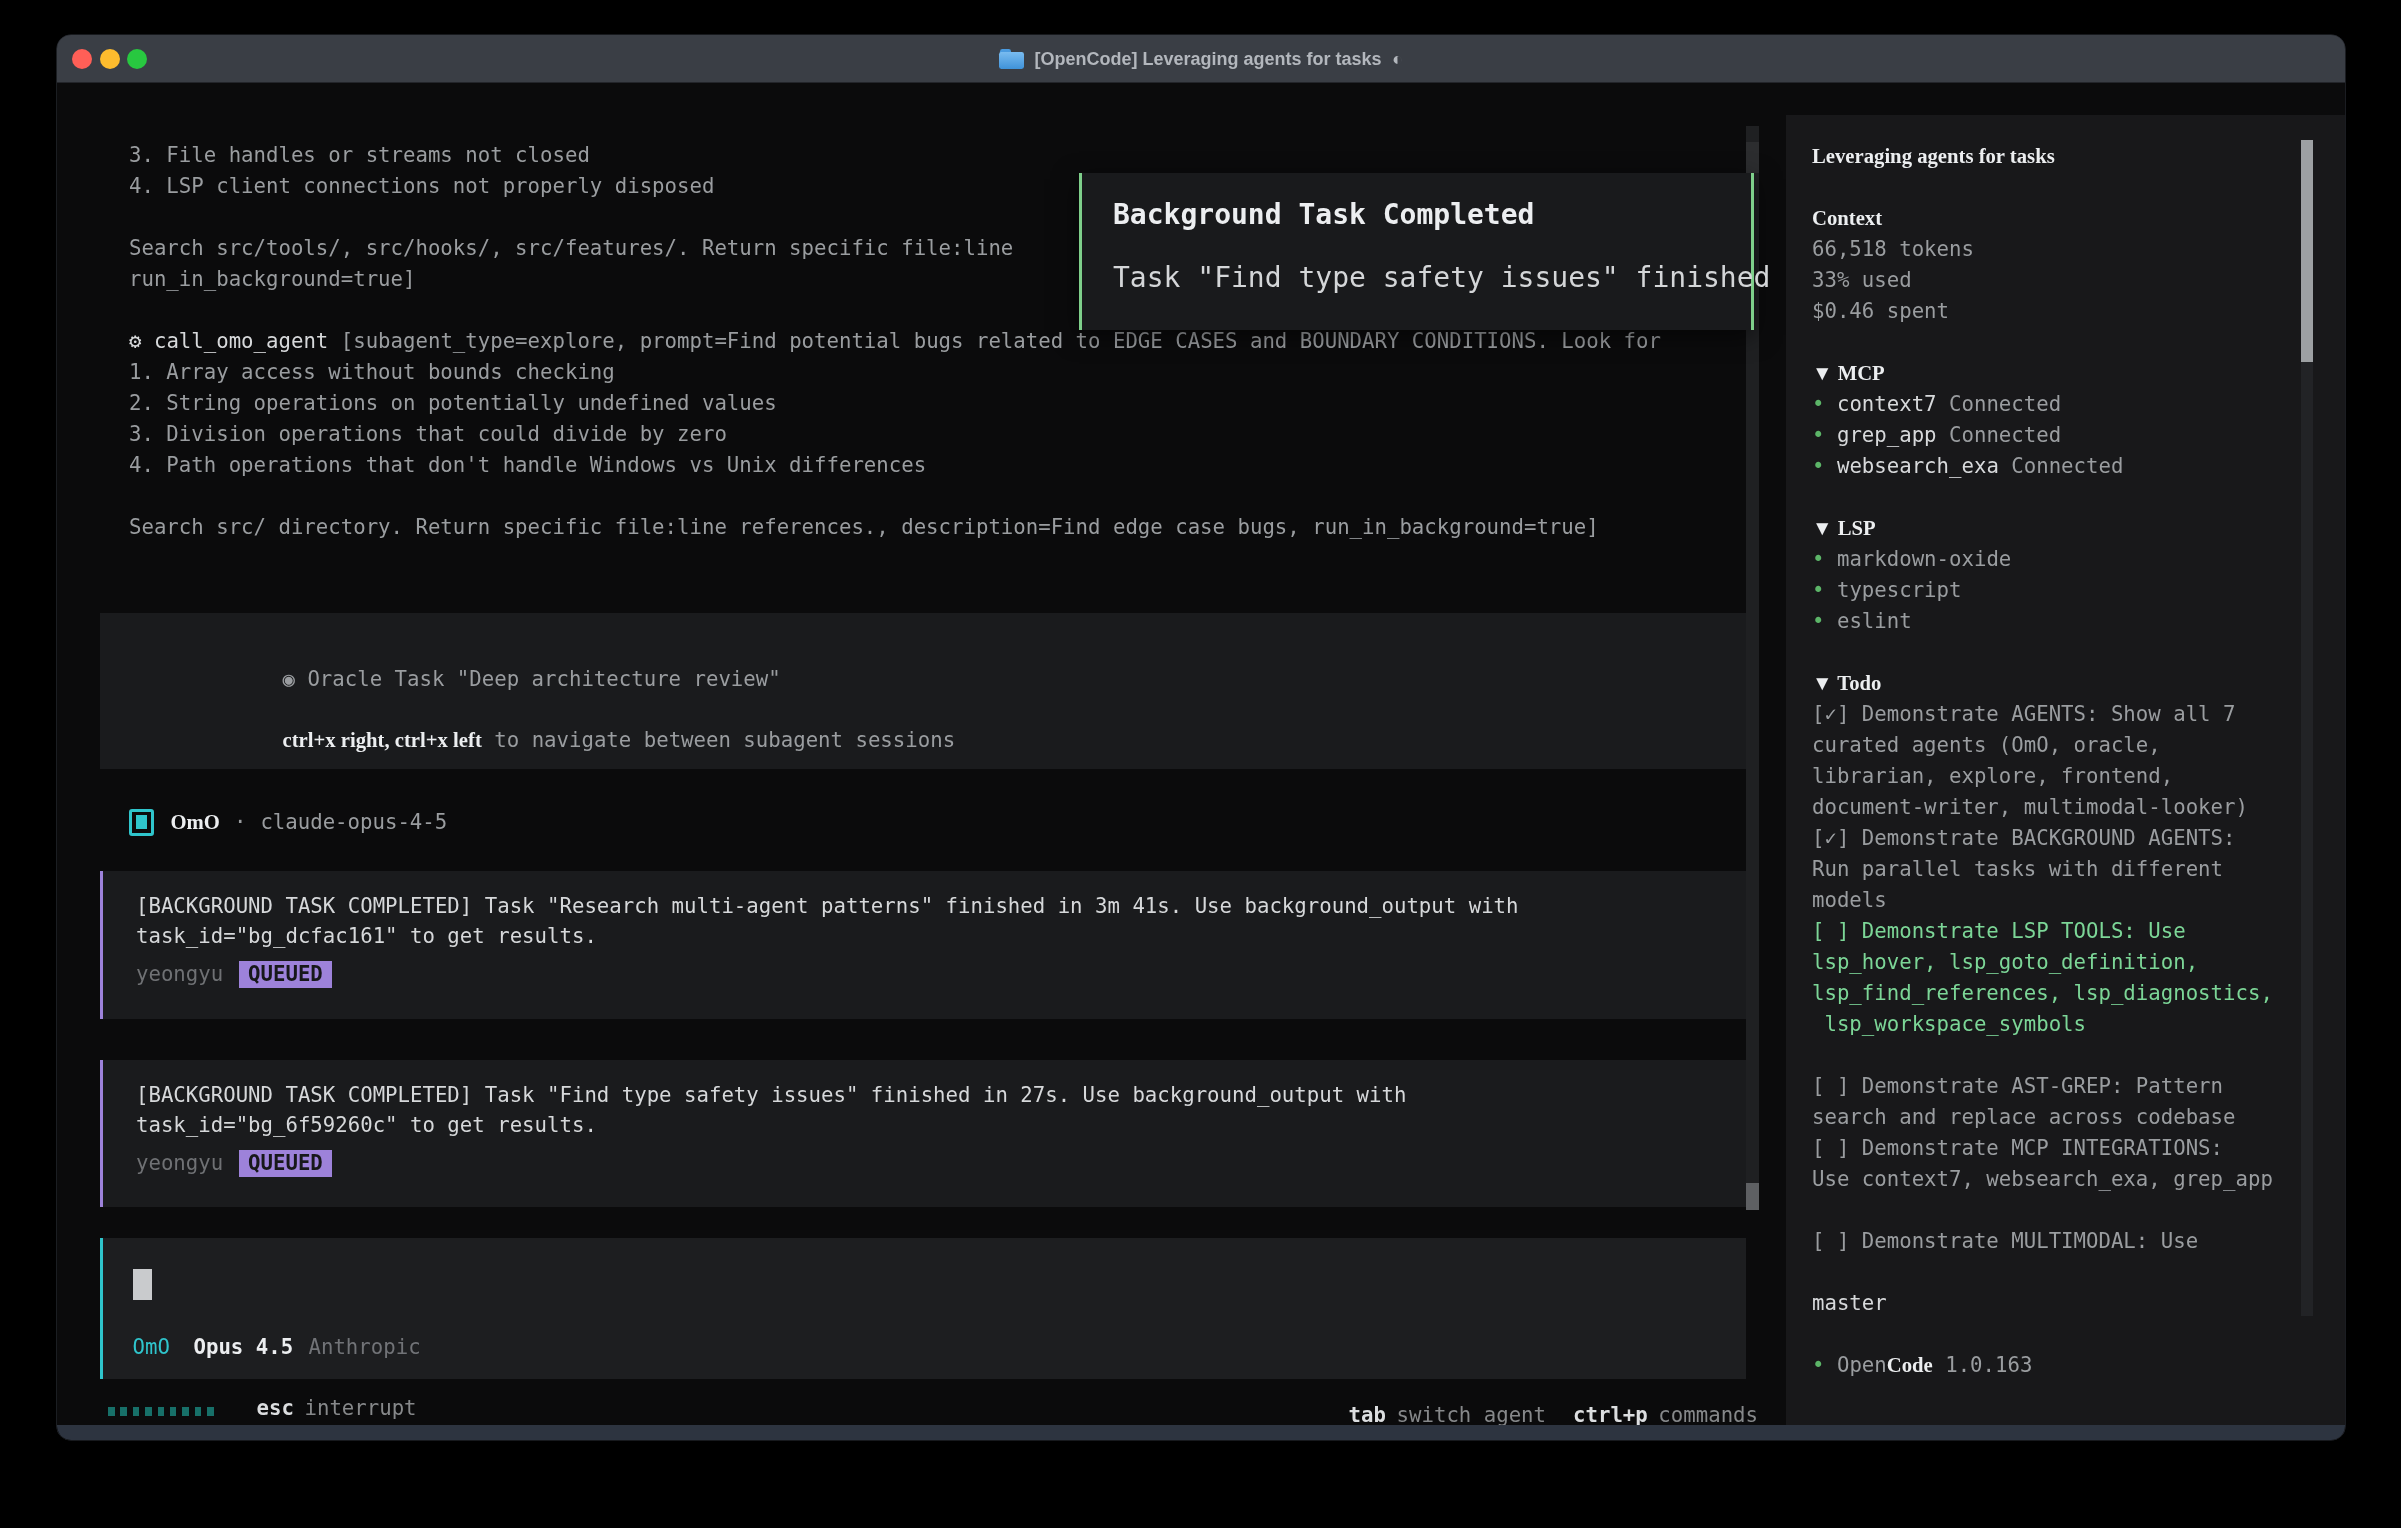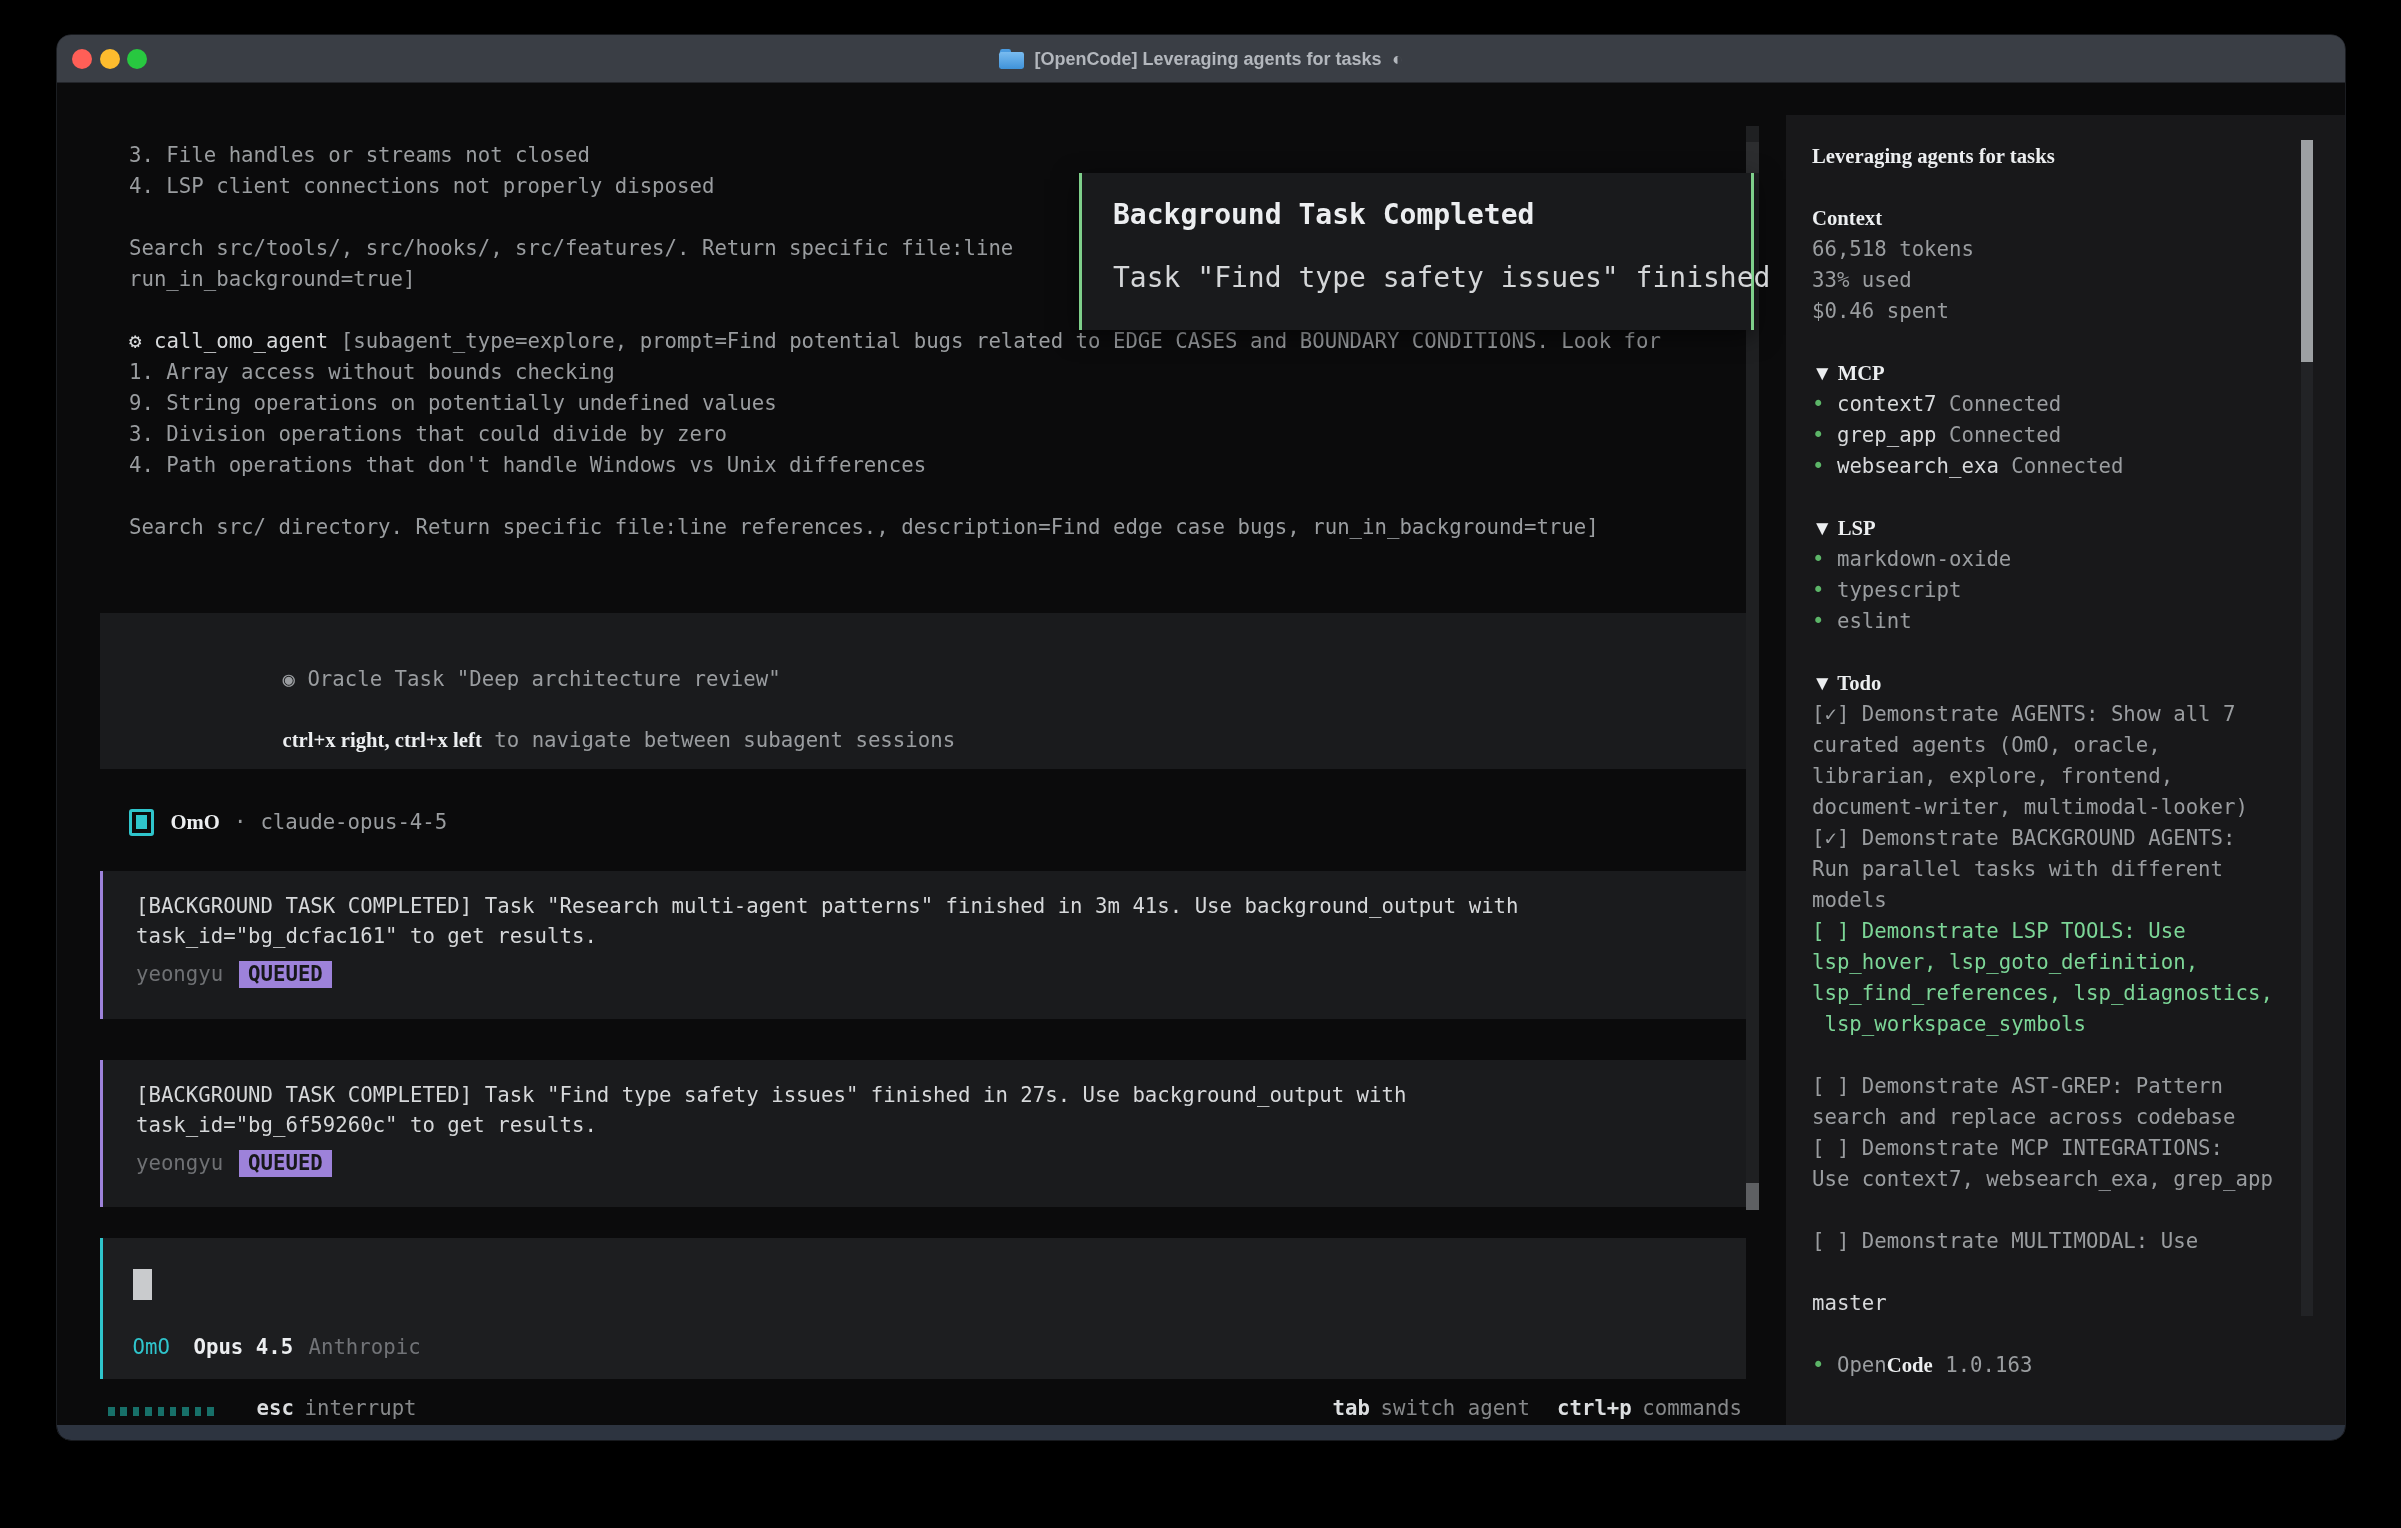--- a/index.html
+++ b/index.html
@@ -87,22 +87,22 @@
   .modelrow .model { color:#eceef0; font-weight:bold; margin-right:15.4px; }
   .modelrow .provider { color:#717377; }
 
   
   .statusbar { position:absolute; left:0; top:1281px; width:1729px; height:31px; font-size:20.7px; }
   .status-left { position:absolute; left:51px; top:0; height:31px; display:flex; }
   .dots { display:flex; align-items:center; margin-right:37px; }
   .dots span { width:6.5px; height:8.9px; background:#177069; margin-right:5.9px; display:inline-block; }
   .key { color:#dcdee0; font-weight:bold; }
   .keylabel { color:#86888a; }
-  .status-right { position:absolute; right:44px; top:0; height:31px;
-                  display:flex; align-items:flex-start; }
+  .status-right { position:absolute; right:28px; top:0; height:31px;
+                  display:flex; align-items:flex-end; }
   .status-right .gap-s { width:10.6px; } .status-right .gap-l { width:27px; }
   .status-left .gap-s { width:10.6px; }
 
   
   .mscroll { position:absolute; left:1689px; top:10.6px; width:13px; height:1084px; background:#1f2022; }
   .mscroll .seg   { position:absolute; left:0; top:16.5px;  width:13px; height:31px; background:#2c2d2f; }
   .mscroll .thumb { position:absolute; left:0; bottom:0;  width:13px; height:26.6px; background:#5e6063; }
 
   
   .sidebar { position:absolute; left:1729px; top:0; width:559px; height:1341px; background:#18181a; }
@@ -137,21 +137,21 @@
 
         <div class="transcript">
             <div class="line"><span class="s-gray">3. File handles or streams not closed</span></div>
             <div class="line"><span class="s-gray">4. LSP client connections not properly disposed</span></div>
             <div class="line">&nbsp;</div>
             <div class="line"><span class="s-gray">Search src/tools/, src/hooks/, src/features/. Return specific file:line</span></div>
             <div class="line"><span class="s-gray">run_in_background=true]</span></div>
             <div class="line">&nbsp;</div>
             <div class="line"><span class="s-white">⚙ </span><span class="s-white">call_omo_agent </span><span class="s-gray">[subagent_type=explore, prompt=Find potential bugs related to EDGE CASES and BOUNDARY CONDITIONS. Look for</span></div>
             <div class="line"><span class="s-gray">1. Array access without bounds checking</span></div>
-            <div class="line"><span class="s-gray">9. String operations on potentially undefined values</span></div>
+            <div class="line"><span class="s-gray">2. String operations on potentially undefined values</span></div>
             <div class="line"><span class="s-gray">3. Division operations that could divide by zero</span></div>
             <div class="line"><span class="s-gray">4. Path operations that don't handle Windows vs Unix differences</span></div>
             <div class="line">&nbsp;</div>
             <div class="line"><span class="s-gray">Search src/ directory. Return specific file:line references., description=Find edge case bugs, run_in_background=true]</span></div>
           </div>
 
         <div class="oraclebox mono">
           <div class="line l1">
             <span class="s-gray">◉</span><span class="s-gray"> Oracle Task "Deep architecture review"</span>
           </div>

